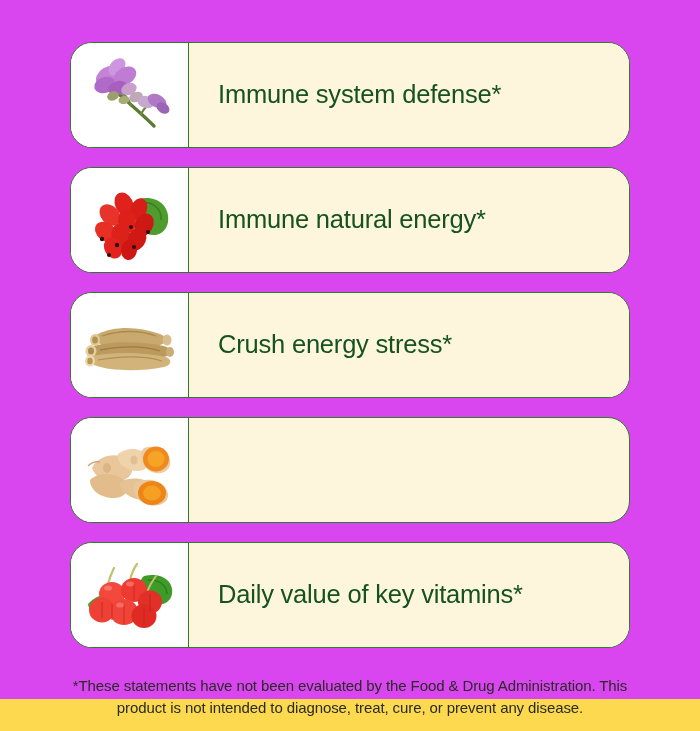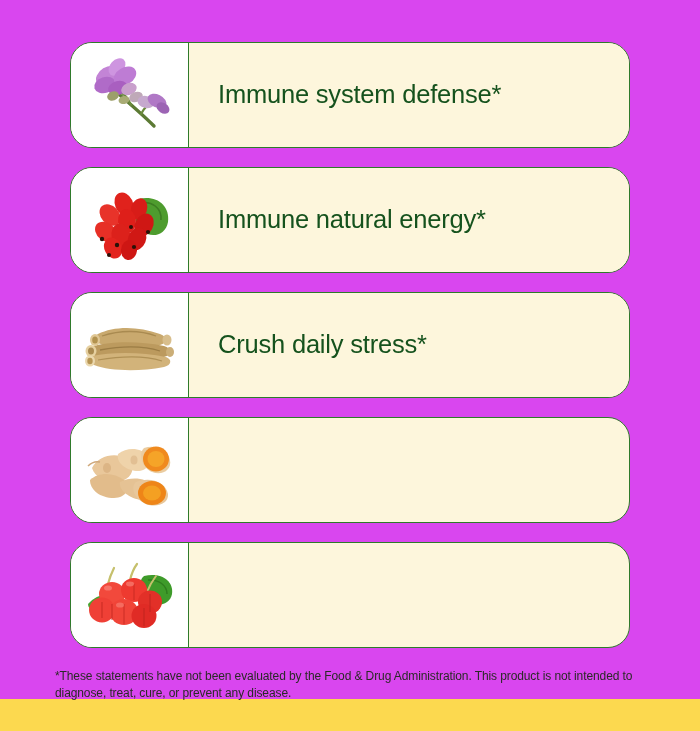--- a/index.html
+++ b/index.html
@@ -61,25 +61,25 @@
   }
   .card-label {
     color: #15521D;
     font-size: 25.5px;
     line-height: 1.15;
     letter-spacing: -0.2px;
     font-weight: 400;
     white-space: nowrap;
   }
   .disclaimer {
-    margin-top: 20px;
+    margin-top: 27px;
     padding: 0 55px;
-    text-align: left;
+    text-align: center;
     color: #2A2A26;
-    font-size: 12px;
+    font-size: 15px;
     line-height: 1.45;
     letter-spacing: -0.1px;
   }
   .disclaimer span { display: inline; }
 </style>
 </head>
 <body>
 
 <div class="page">
 
@@ -159,21 +159,21 @@
             <ellipse cx="7" cy="41" rx="5.5" ry="6" fill="#E6D0A0"></ellipse>
             <ellipse cx="7" cy="41" rx="3" ry="3.6" fill="#A98A50"></ellipse>
             <ellipse cx="6" cy="51" rx="5" ry="5.5" fill="#EBD8AE"></ellipse>
             <ellipse cx="6" cy="51" rx="2.7" ry="3.2" fill="#B79553"></ellipse>
             <ellipse cx="83" cy="30" rx="4.5" ry="5.5" fill="#D8BE8C"></ellipse>
             <ellipse cx="86" cy="42" rx="4" ry="5" fill="#CBAE77"></ellipse>
           </svg>
         </span>
       </div>
       <div class="card-body">
-        <div class="card-label">Crush daily stress*</div>
+        <div class="card-label">Crush energy stress*</div>
       </div>
     </div>
 
     <div class="benefit-card">
       <div class="card-media">
         <span>
           <svg width="92" height="76" viewBox="0 0 92 76" aria-hidden="true">
             <path d="M8 36 C14 24 30 20 42 26 C52 31 50 44 40 48 C28 53 12 48 8 36 Z" fill="#E9C79A"></path>
             <path d="M6 48 C14 40 30 40 40 48 C48 55 42 66 30 66 C16 66 6 58 6 48 Z" fill="#E2BC8B"></path>
             <path d="M34 22 C44 14 58 16 64 24 C69 31 62 40 52 39 C42 38 32 31 34 22 Z" fill="#EFD3AA"></path>
@@ -211,20 +211,23 @@
             <ellipse cx="60" cy="62" rx="12.5" ry="12" fill="#E02B25"></ellipse>
             <path d="M18 48 L18 64 M28 50 L28 66" stroke="#C22720" stroke-width="1.6" opacity="0.55"></path>
             <path d="M40 50 L40 70 M50 30 L50 46" stroke="#C22720" stroke-width="1.6" opacity="0.5"></path>
             <path d="M60 54 L60 72 M66 40 L66 58" stroke="#B8231D" stroke-width="1.5" opacity="0.5"></path>
             <ellipse cx="24" cy="34" rx="4" ry="2.6" fill="#FA8C80" opacity="0.65"></ellipse>
             <ellipse cx="46" cy="30" rx="4" ry="2.4" fill="#FA8C80" opacity="0.6"></ellipse>
             <ellipse cx="36" cy="51" rx="4" ry="2.6" fill="#FA8C80" opacity="0.55"></ellipse>
           </svg>
         </span>
       </div>
+      <div class="card-body">
+        <div class="card-label">Daily value of key vitamins*</div>
+      </div>
     </div>
 
   </div>
 
   <div class="disclaimer">
     <span>*These statements have not been evaluated by the Food &amp; Drug Administration. This product is not intended to diagnose, treat, cure, or prevent any disease.</span>
   </div>
 
 </div>
 

